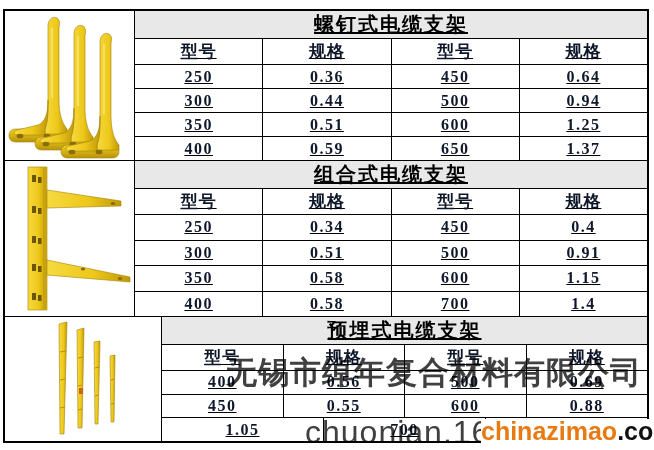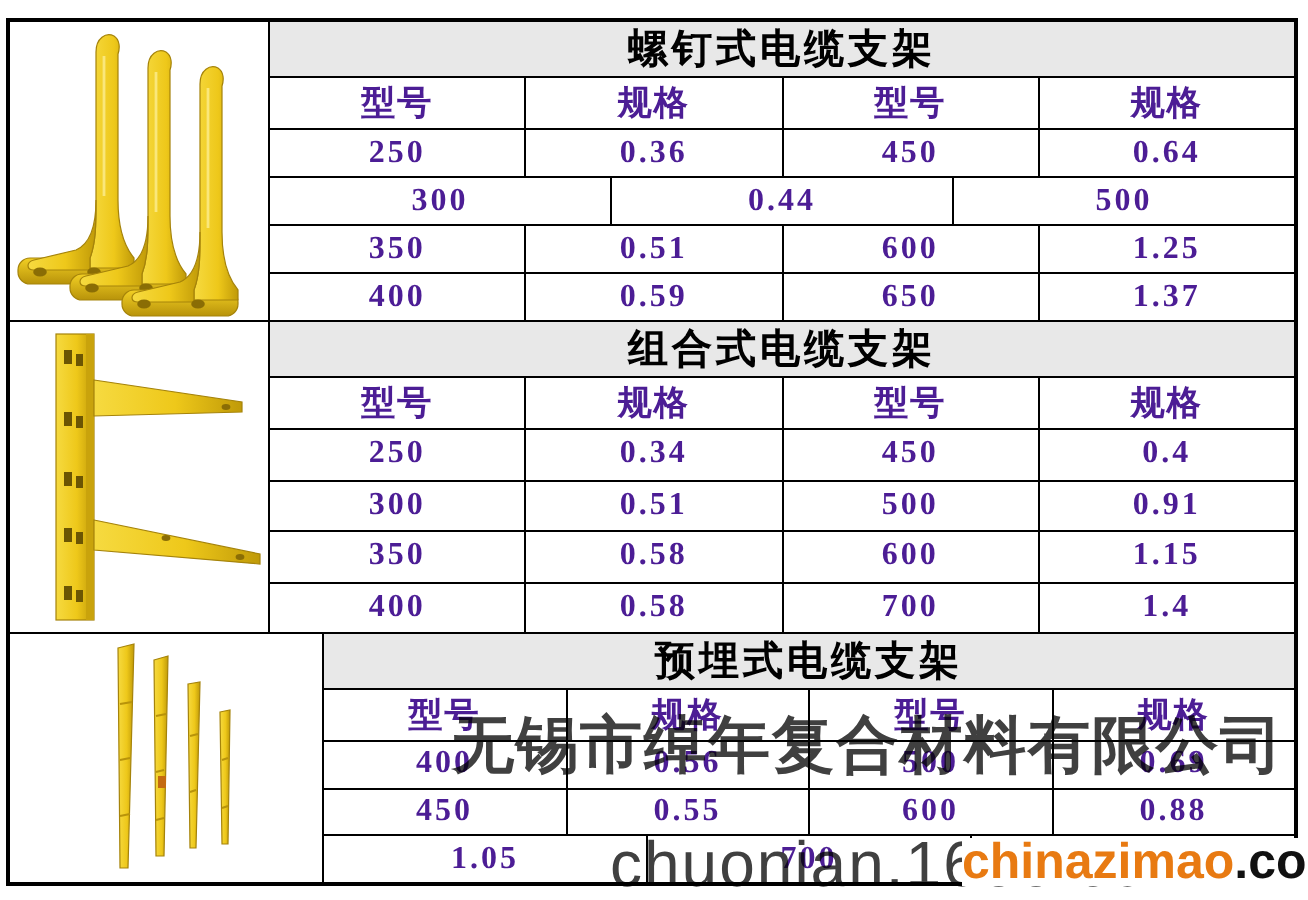--- a/index.html
+++ b/index.html
@@ -3,40 +3,40 @@
 <meta charset="utf-8">
 <style>
   html,body{margin:0;padding:0;}
   body{width:654px;height:450px;background:#fff;font-family:"Liberation Serif","DejaVu Serif",serif;}
   .sheet{position:relative;width:654px;height:450px;background:#fff;overflow:hidden;}
 
   
   .grid{position:absolute;left:3px;top:9px;width:646px;height:434px;
         border:2px solid var(--border,#000);box-sizing:border-box;
         display:flex;flex-direction:column;background:#fff;}
-  .sec{display:flex;min-height:0;}
+  .sec{display:flex;min-height:0;text-decoration:underline;}
   .sec + .sec{border-top:1px solid var(--border,#000);}
   .sec-1{flex:0 0 149px;}
   .sec-2{flex:0 0 155px;}
   .sec-3{flex:1;padding-left:27px;}
 
   .img-cell{flex:0 0 129px;border-right:1px solid var(--border,#000);
             display:flex;align-items:center;justify-content:center;background:#fff;overflow:hidden;}
   .tbl{flex:1;display:flex;flex-direction:column;min-width:0;}
 
   .title-row{flex:0 0 27px;background:var(--title-row-bg,#e8e8e8);
              border-bottom:1px solid var(--border,#000);
              display:flex;align-items:center;justify-content:center;
              font-weight:bold;font-size:20px;letter-spacing:2px;color:#000;}
   .hdr-row{flex:0 0 25px;display:flex;border-bottom:1px solid var(--border,#000);}
   .rows{flex:1;display:flex;flex-direction:column;}
   .data-row{flex:1;display:flex;border-bottom:1px solid var(--border,#000);}
   .data-row:last-child{border-bottom:none;}
   .cell{flex:1;display:flex;align-items:center;justify-content:center;
-        border-right:1px solid var(--border,#000);font-weight:bold;color:#4c1d95;min-width:0;}
+        border-right:1px solid var(--border,#000);font-weight:bold;color:#0f172a;min-width:0;}
   .cell:last-child{border-right:none;}
   .hdr-row .cell{font-size:17px;letter-spacing:1px;}
   .cell.num{font-size:16px;letter-spacing:1.5px;}
 
   
   .wm{position:absolute;white-space:nowrap;pointer-events:none;
       mix-blend-mode:multiply;color:#404040;z-index:5;}
   .wm-company{left:226px;top:352px;font-size:31px;font-weight:bold;letter-spacing:1px;}
   .wm-store{left:305px;top:414px;font-size:32px;letter-spacing:1px;
             font-family:"Liberation Sans","DejaVu Sans",sans-serif;}
@@ -93,20 +93,21 @@
             <div class="data-row">
               <div class="cell num">250</div>
               <div class="cell num">0.36</div>
               <div class="cell num">450</div>
               <div class="cell num">0.64</div>
             </div>
             <div class="data-row">
               <div class="cell num">300</div>
               <div class="cell num">0.44</div>
               <div class="cell num">500</div>
+              <div class="cell num">0.94</div>
             </div>
             <div class="data-row">
               <div class="cell num">350</div>
               <div class="cell num">0.51</div>
               <div class="cell num">600</div>
               <div class="cell num">1.25</div>
             </div>
             <div class="data-row">
               <div class="cell num">400</div>
               <div class="cell num">0.59</div>

